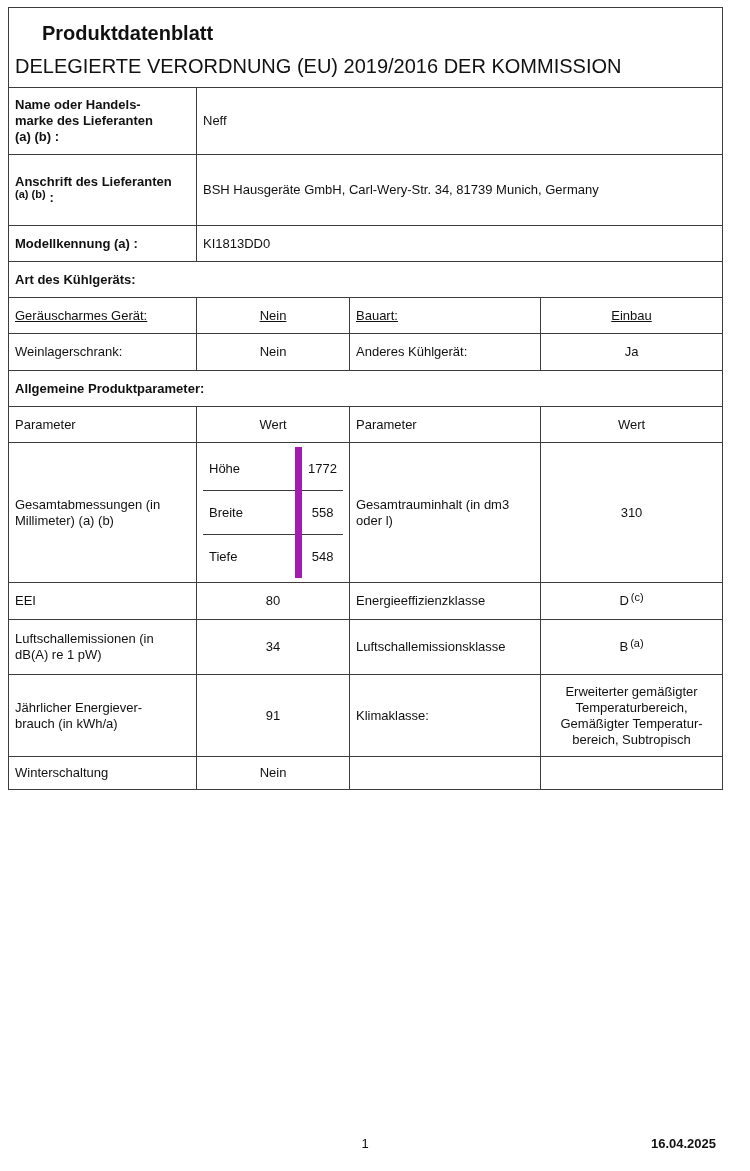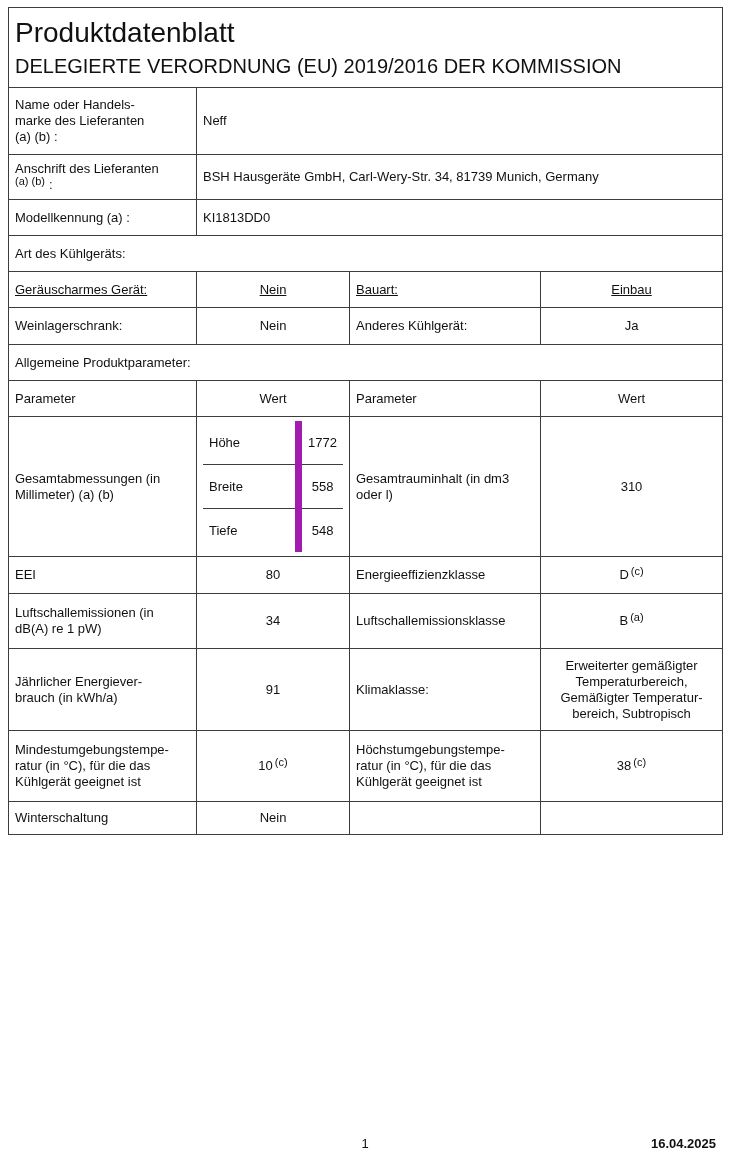--- a/index.html
+++ b/index.html
@@ -18,44 +18,44 @@
     table-layout: fixed;
   }
   .sheet td {
     border: 1px solid #3c3c3c;
     font-size: 13px;
     line-height: 16px;
     padding: 4px 6px;
     vertical-align: middle;
     overflow: hidden;
   }
-  .b { font-weight: normal; }
+  .b { font-weight: bold; }
   .ml { white-space: pre-line; }
   .lbl { text-align: left; }
   .val-c { text-align: center; }
   .val-l { text-align: left; }
   .title-cell { padding: 10px 6px 12px 6px; vertical-align: top; }
-  .doc-title { font-size: 28px; font-weight: normal; line-height: 22px; }
+  .doc-title { font-size: 20px; font-weight: bold; line-height: 22px; margin-left: 27px; }
   .doc-sub { margin-top: 14px; font-size: 20px; }
   sup.fn {
     font-size: 11px;
     vertical-align: 4px;
     margin-left: 2px;
     line-height: 0;
   }
   .addr-sup-line sup.fn { margin-left: 0; margin-right: 4px; }
   .dims-cell { padding: 0; }
   .subtbl { border-collapse: collapse; width: 100%; }
   .subtbl td { border: none; height: 35px; }
   .subtbl td.sub-name { border-right: 7px solid #a21caf; text-align: left; }
   .subtbl td.sub-val { text-align: center; }
   .subtbl tr + tr td { border-top: 1px solid #3c3c3c; }
   .r-title  { height: 80px; }
   .r-name   { height: 67px; }
-  .r-addr   { height: 45px; }
+  .r-addr   { height: 71px; }
   .r-model  { height: 36px; }
   .r-sec    { height: 36px; }
   .r-type1  { height: 36px; text-decoration: underline; }
   .r-type2  { height: 37px; }
   .r-cols   { height: 36px; }
   .r-dims   { height: 109px; }
   .r-eei    { height: 37px; }
   .r-noise  { height: 55px; }
   .r-cons   { height: 82px; }
   .r-temp   { height: 71px; }
@@ -185,30 +185,20 @@
     <td class="lbl ml">Jährlicher Energiever-
 brauch (in kWh/a)</td>
     <td class="val-c">91</td>
     <td class="lbl">Klimaklasse:</td>
     <td class="val-c ml">Erweiterter gemäßigter
 Temperaturbereich,
 Gemäßigter Temperatur-
 bereich, Subtropisch</td>
   </tr>
 
-  <tr class="r-temp">
-    <td class="lbl ml">Mindestumgebungstempe-
-ratur (in °C), für die das
-Kühlgerät geeignet ist</td>
-    <td class="val-c"><span>10</span><sup class="fn">(c)</sup></td>
-    <td class="lbl ml">Höchstumgebungstempe-
-ratur (in °C), für die das
-Kühlgerät geeignet ist</td>
-    <td class="val-c"><span>38</span><sup class="fn">(c)</sup></td>
-  </tr>
 
   <tr class="r-winter">
     <td class="lbl">Winterschaltung</td>
     <td class="val-c">Nein</td>
     <td class="lbl"></td>
     <td class="val-c"></td>
   </tr>
 </tbody>
   </table>
 

